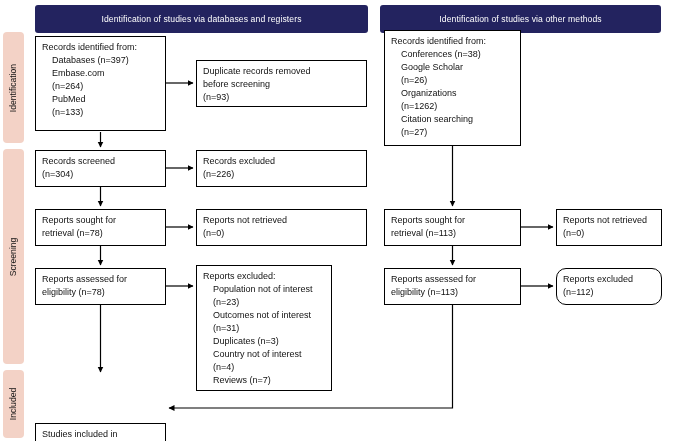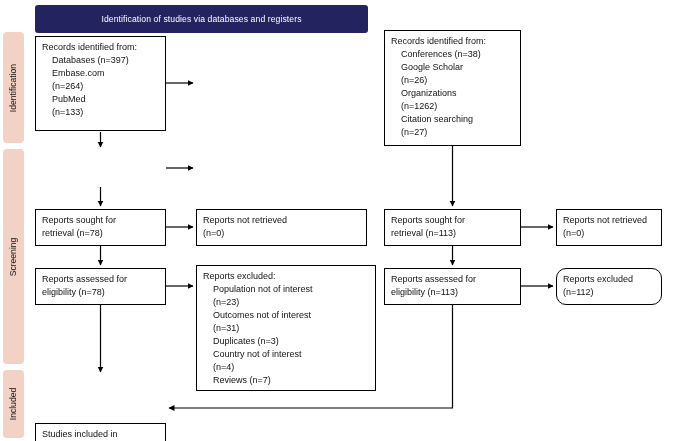--- a/index.html
+++ b/index.html
@@ -31,58 +31,72 @@
     white-space:pre-wrap;
   }
   #arrows{position:absolute;left:0;top:0;pointer-events:none;}
 </style>
 </head>
 <body>
 
 <div id="canvas">
 
   <div class="banner" style="left:35px;top:5px;width:333px;">Identification of studies via databases and registers</div>
+  <div class="banner" style="left:380px;top:5px;width:281px;">Identification of studies via other methods</div>
 
   <div class="side-label" style="top:32px;height:111px;">
     <span class="rot">Identification</span>
   </div>
   <div class="side-label" style="top:149px;height:215px;">
     <span class="rot">Screening</span>
   </div>
   <div class="side-label" style="top:370px;height:68px;">
     <span class="rot">Included</span>
   </div>
 
   <div class="box" style="left:35px;top:36px;width:131px;height:95px;">
     <div class="box-text">Records identified from:
     Databases (n=397)
     Embase.com
     (n=264)
     PubMed
     (n=133)</div>
   </div>
+  <div class="box" style="left:35px;top:150px;width:131px;height:37px;">
+    <div class="box-text">Records screened
+(n=304)</div>
+  </div>
   <div class="box" style="left:35px;top:209px;width:131px;height:37px;">
     <div class="box-text">Reports sought for
 retrieval (n=78)</div>
   </div>
   <div class="box" style="left:35px;top:268px;width:131px;height:37px;">
     <div class="box-text">Reports assessed for
 eligibility (n=78)</div>
   </div>
   <div class="box" style="left:35px;top:375px;width:131px;height:60px;margin-top:48px;">
     <div class="box-text">Studies included in
 review (n=11 reported in
 11 publications)</div>
   </div>
 
+  <div class="box" style="left:196px;top:60px;width:171px;height:47px;">
+    <div class="box-text">Duplicate records removed
+before screening
+(n=93)</div>
+  </div>
+  <div class="box" style="left:196px;top:150px;width:171px;height:37px;">
+    <div class="box-text">Records excluded
+(n=226)</div>
+  </div>
   <div class="box" style="left:196px;top:209px;width:171px;height:37px;">
     <div class="box-text">Reports not retrieved
 (n=0)</div>
   </div>
-  <div class="box" style="left:196px;top:265px;width:180px;height:126px;">
+  <div class="box" style="left:196px;top:265px;width:136px;height:126px;">
     <div class="box-text">Reports excluded:
     Population not of interest
     (n=23)
     Outcomes not of interest
     (n=31)
     Duplicates (n=3)
     Country not of interest
     (n=4)
     Reviews (n=7)</div>
   </div>

